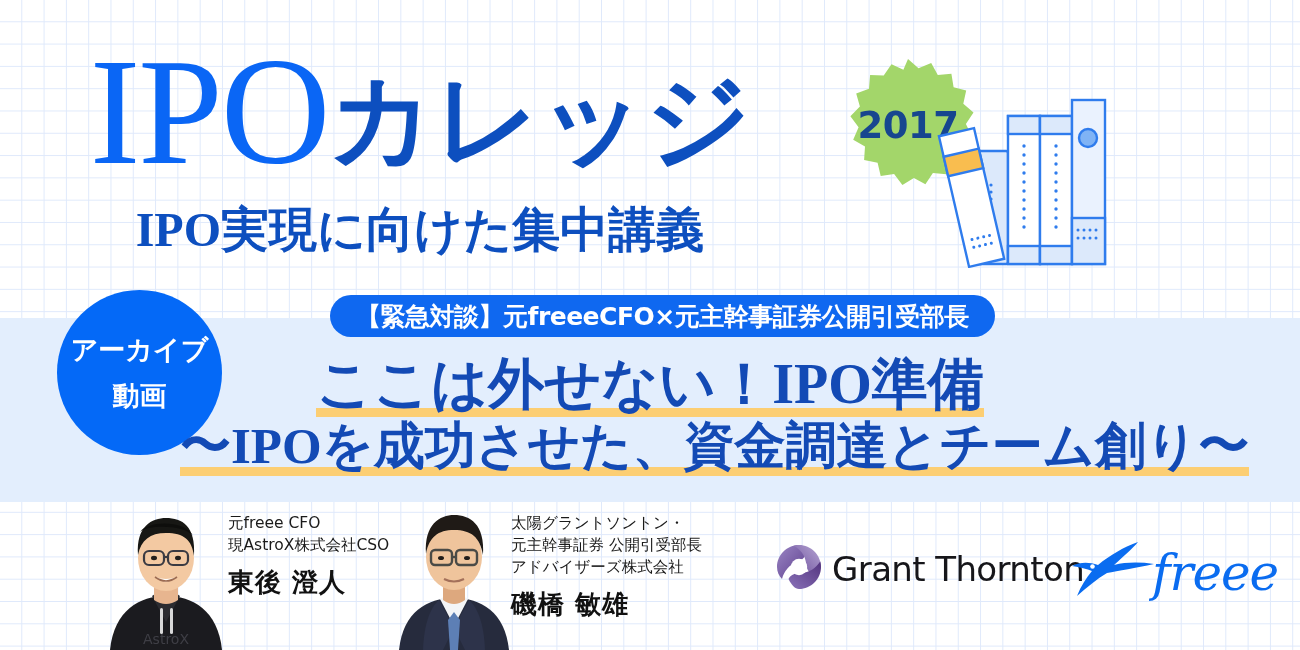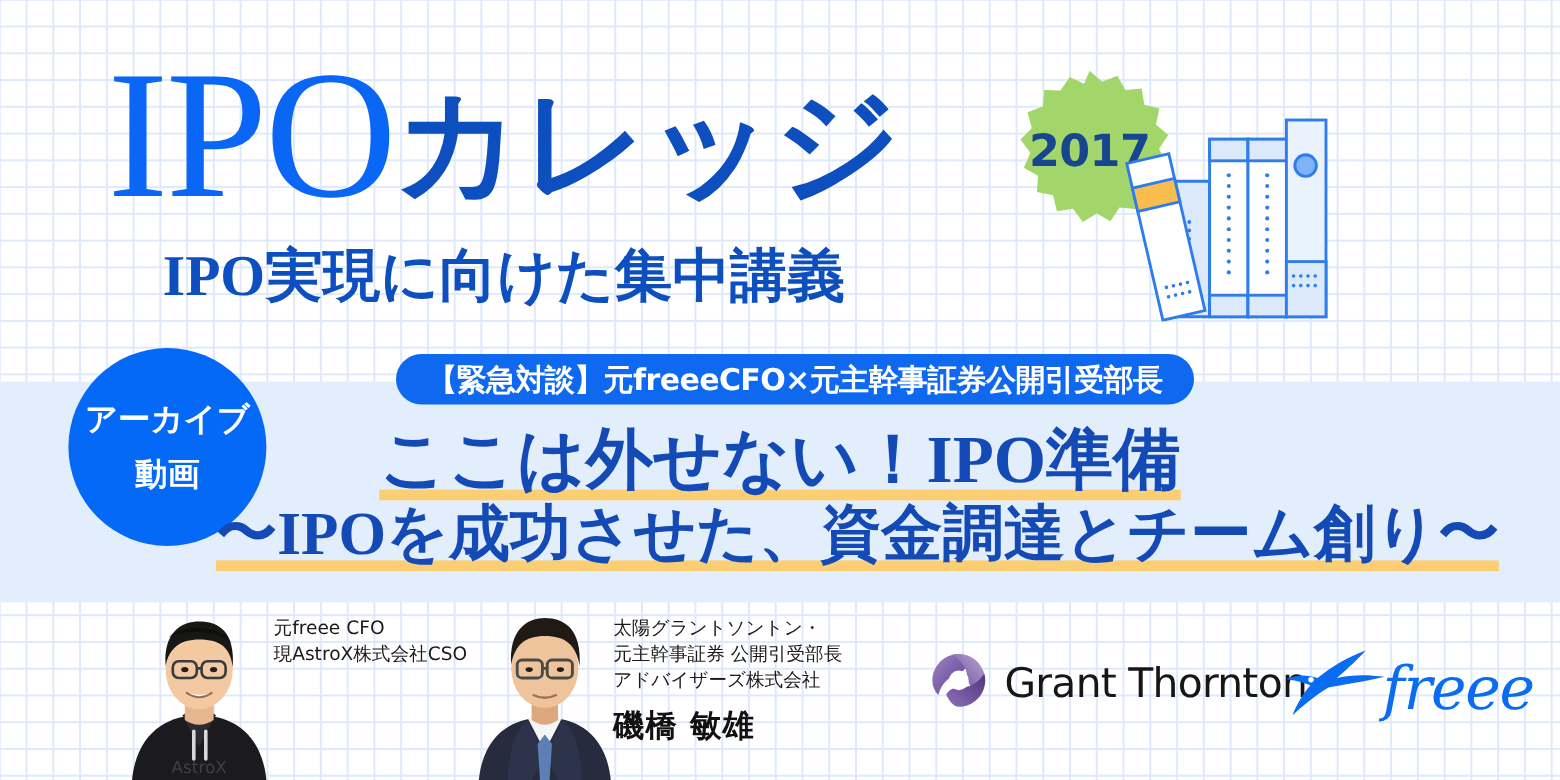--- a/index.html
+++ b/index.html
@@ -101,21 +101,21 @@
   .sp-role{
     font-family:"DejaVu Sans","Liberation Sans",sans-serif;
     font-size:15.5px;color:#1a1a1a;line-height:1.42;white-space:nowrap;
   }
   .sp-name{
     font-family:"DejaVu Sans","Liberation Sans",sans-serif;
     font-size:26px;font-weight:700;color:#111;white-space:nowrap;
     margin-top:9px;letter-spacing:1px;
   }
   
-  #logo-gt{position:absolute;left:775px;top:543px;display:flex;align-items:center;gap:14px;}
+  #logo-gt{position:absolute;left:775px;top:543px;display:flex;align-items:center;gap:9px;}
   #gt-word{
     font-family:"DejaVu Sans","Liberation Sans",sans-serif;
     font-size:34px;color:#16161a;letter-spacing:-0.6px;white-space:nowrap;
   }
   #logo-freee{position:absolute;left:1070px;top:540px;display:flex;align-items:center;gap:2px;}
   #freee-word{
     font-family:"DejaVu Serif","Liberation Serif",serif;
     font-size:50px;color:#0a6cf0;font-style:italic;font-weight:400;
     letter-spacing:-1px;white-space:nowrap;margin-left:-6px;
   }
@@ -263,20 +263,21 @@
           <path d="M55 77 Q66 86 77 77 Q66 81 55 77 Z" fill="#fff"></path>
           <path d="M55 77 Q66 85 77 77" fill="none" stroke="#9c6b51" stroke-width="1.6"></path>
 
           <text x="66" y="144" font-family="DejaVu Sans, sans-serif" font-size="14" fill="#4a4a52" text-anchor="middle" opacity="0.75">AstroX</text>
         </g>
       </svg>
     </div>
     <div class="sp-text" style="left:128px;top:12px;">
       <div class="sp-role">元freee CFO</div>
       <div class="sp-role">現AstroX株式会社CSO</div>
+      <div class="sp-name">東後 澄人</div>
     </div>
   </div>
 
   <div class="speaker" style="left:395px;width:360px;height:150px;">
     <div class="photo" style="left:0;width:118px;height:150px;">
       <svg width="118" height="150" viewBox="0 0 118 150">
         <defs>
             <clipPath id="clipB">
               <rect x="0" y="0" width="118" height="150"></rect>
             </clipPath>

